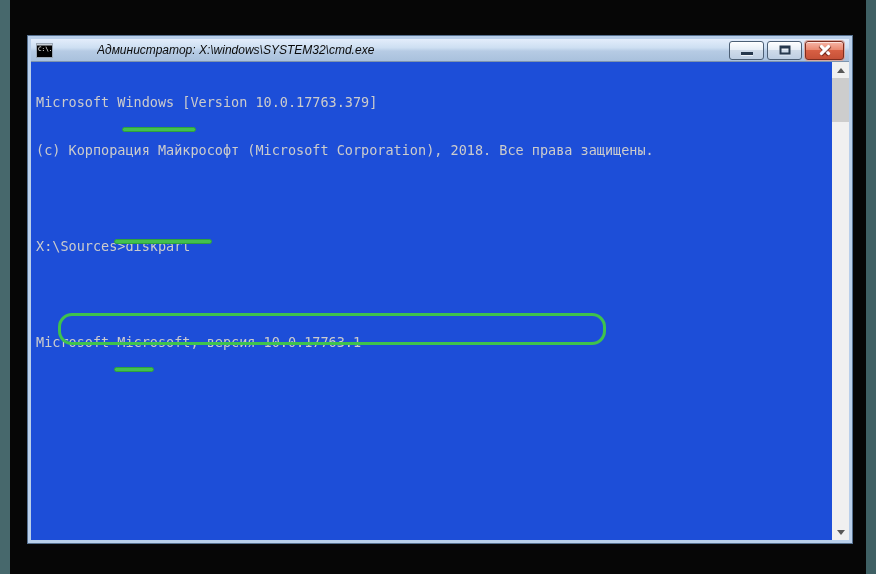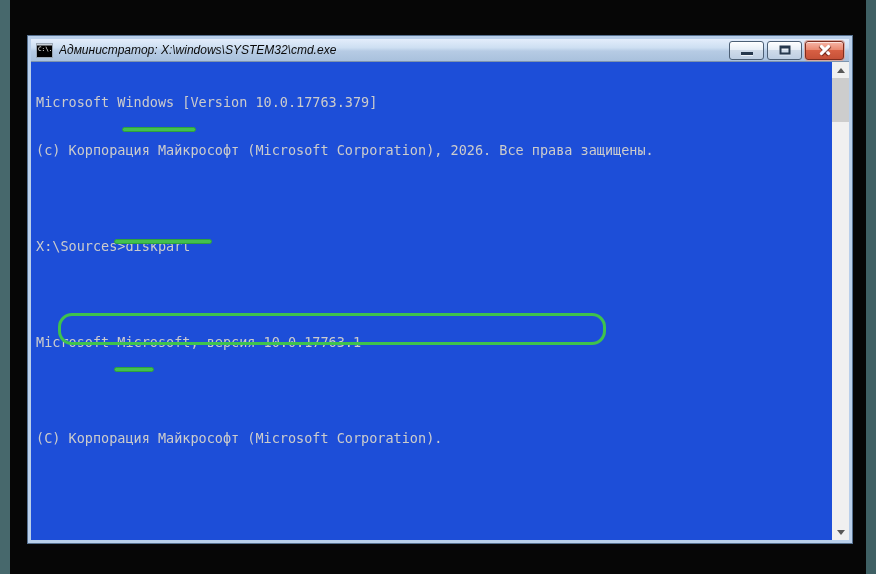--- a/index.html
+++ b/index.html
@@ -14,21 +14,21 @@
   
   .window {
     position:absolute; left:28px; top:36px; width:824px; height:507px;
     box-sizing:border-box; background:#0c0c0c;
     border:3px solid #b9cfea; outline:1px solid #55708f;
   }
   .titlebar {
     height:23px; box-sizing:border-box;
     background:linear-gradient(#e3edfb 0%, #cddff2 40%, #b6cbe4 55%, #a9c1dd 100%);
     border-bottom:1px solid #7d94ae;
-    display:flex; align-items:center; padding:0 5px;
+    display:flex; align-items:center; padding:0 5px;gap:38px;
   }
   .cmd-icon {
     width:17px; height:15px; background:#000; border:1px solid #9aa6b4;
     box-sizing:border-box; margin-right:6px; flex:0 0 auto;
     font-family:"DejaVu Sans Mono", monospace; font-size:6px; line-height:7px;
     color:#fff; padding:1px 0 0 1px; overflow:hidden;
     box-shadow: inset 0 1.5px 0 #c8d0d8;
   }
   .title-text {
     font-size:12px; font-style:italic; color:#0a0a0a; white-space:nowrap;
@@ -138,27 +138,26 @@
       </div>
       <div class="win-btn win-btn-close">
         <span class="glyph-close"></span>
       </div>
     </div>
   </div>
 
   <div class="console">
     <div class="console-text">
       <div class="cline"><span>Microsoft Windows [Version 10.0.17763.379]</span></div>
-      <div class="cline"><span>(c) Корпорация Майкрософт (Microsoft Corporation), 2026. Все права защищены.</span></div>
+      <div class="cline"><span>(c) Корпорация Майкрософт (Microsoft Corporation), 2018. Все права защищены.</span></div>
       <div class="cline"><span></span></div>
       <div class="cline"><span>X:\Sources&gt;</span><span>diskpart</span></div>
       <div class="cline"><span></span></div>
       <div class="cline"><span>Microsoft Microsoft, версия 10.0.17763.1</span></div>
       <div class="cline"><span></span></div>
-      <div class="cline"><span>(C) Корпорация Майкрософт (Microsoft Corporation).</span></div>
       <div class="cline"><span></span></div>
       
       
       
       
       
       
       
       
       

